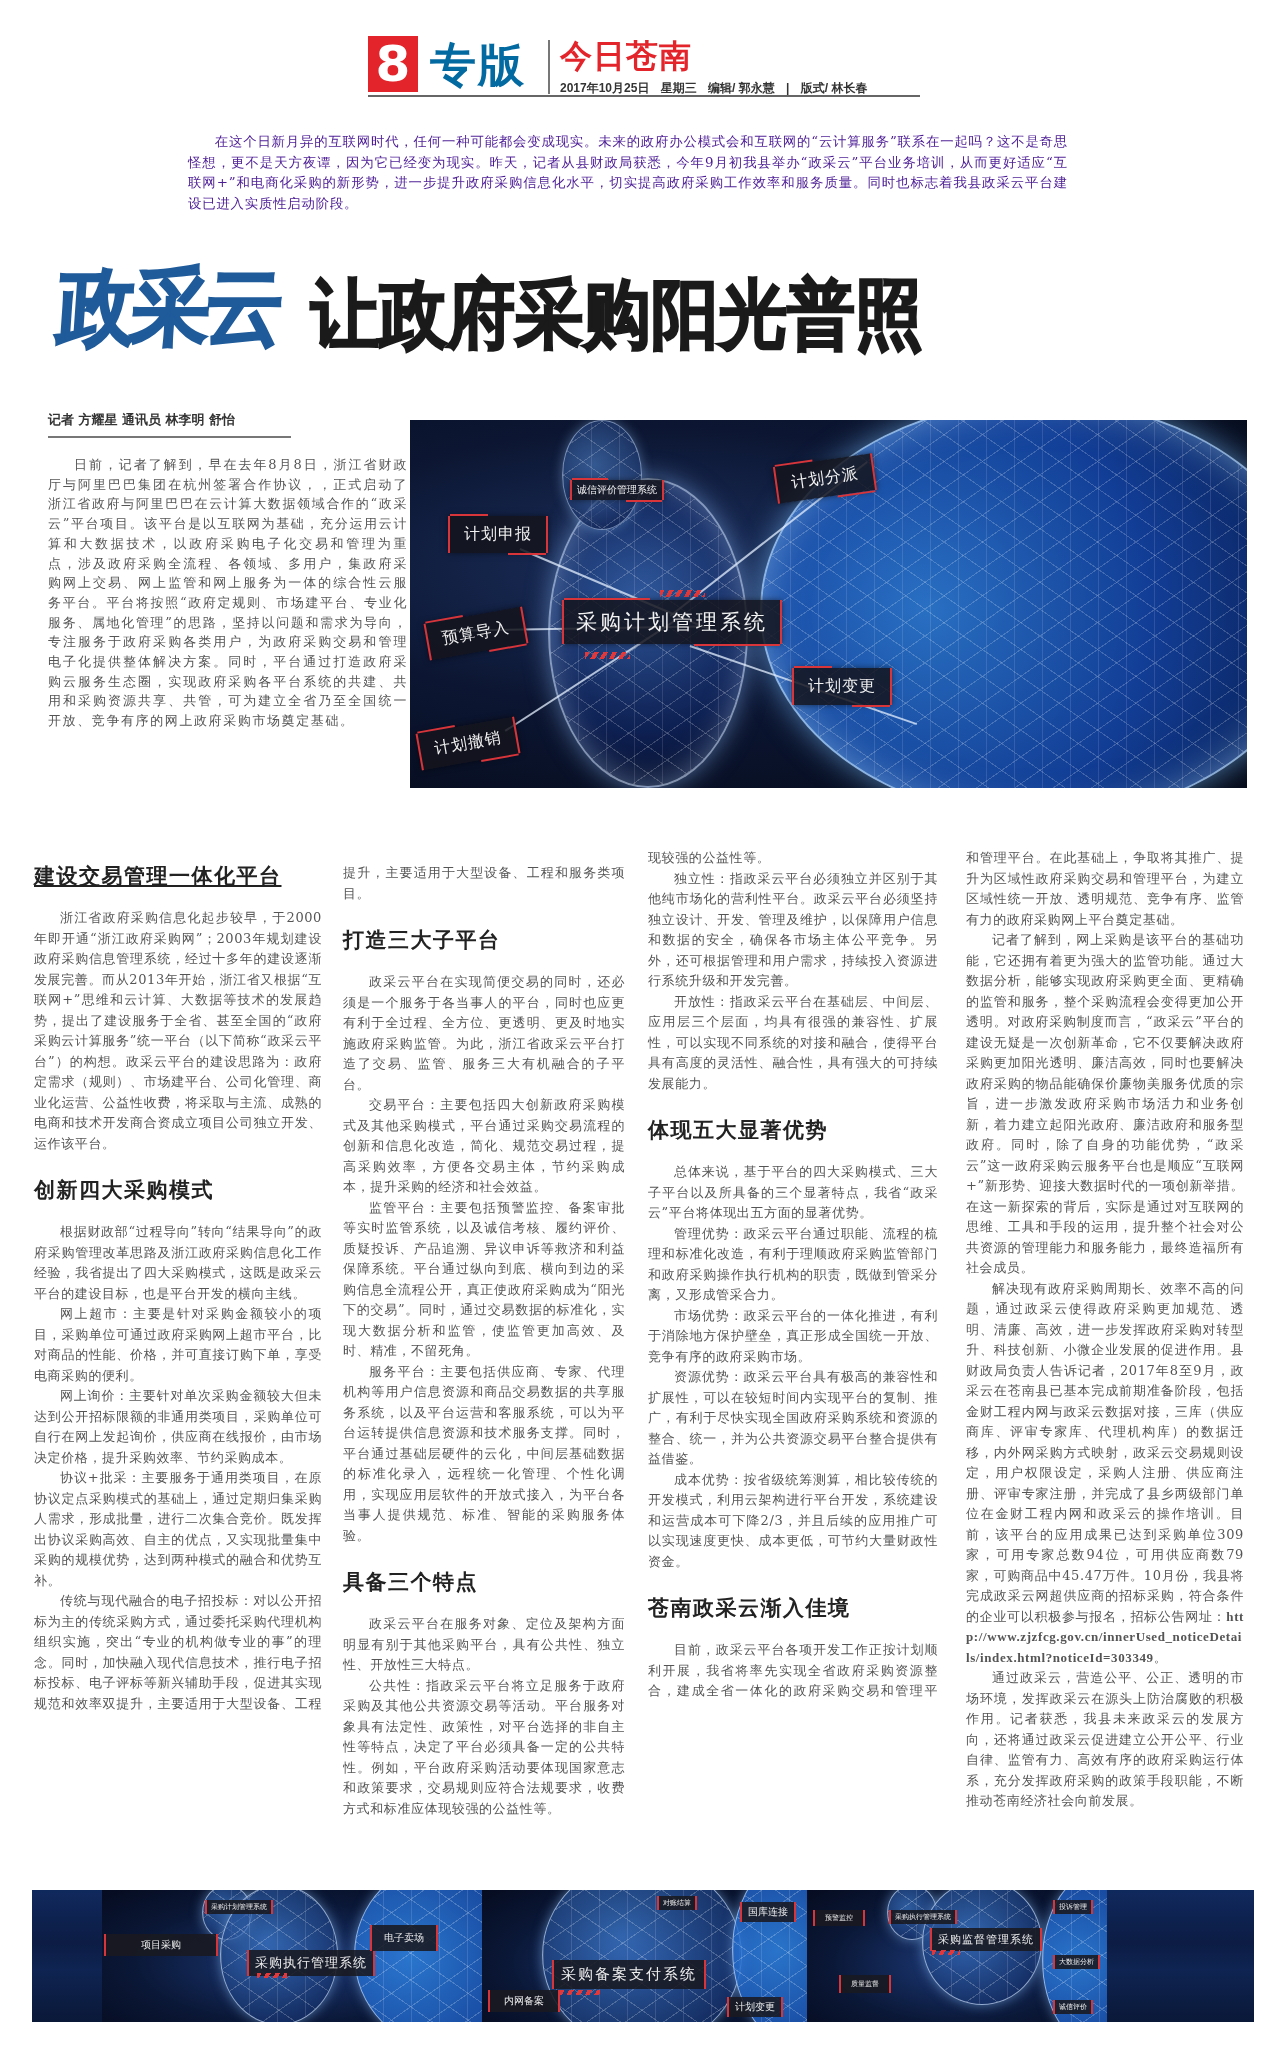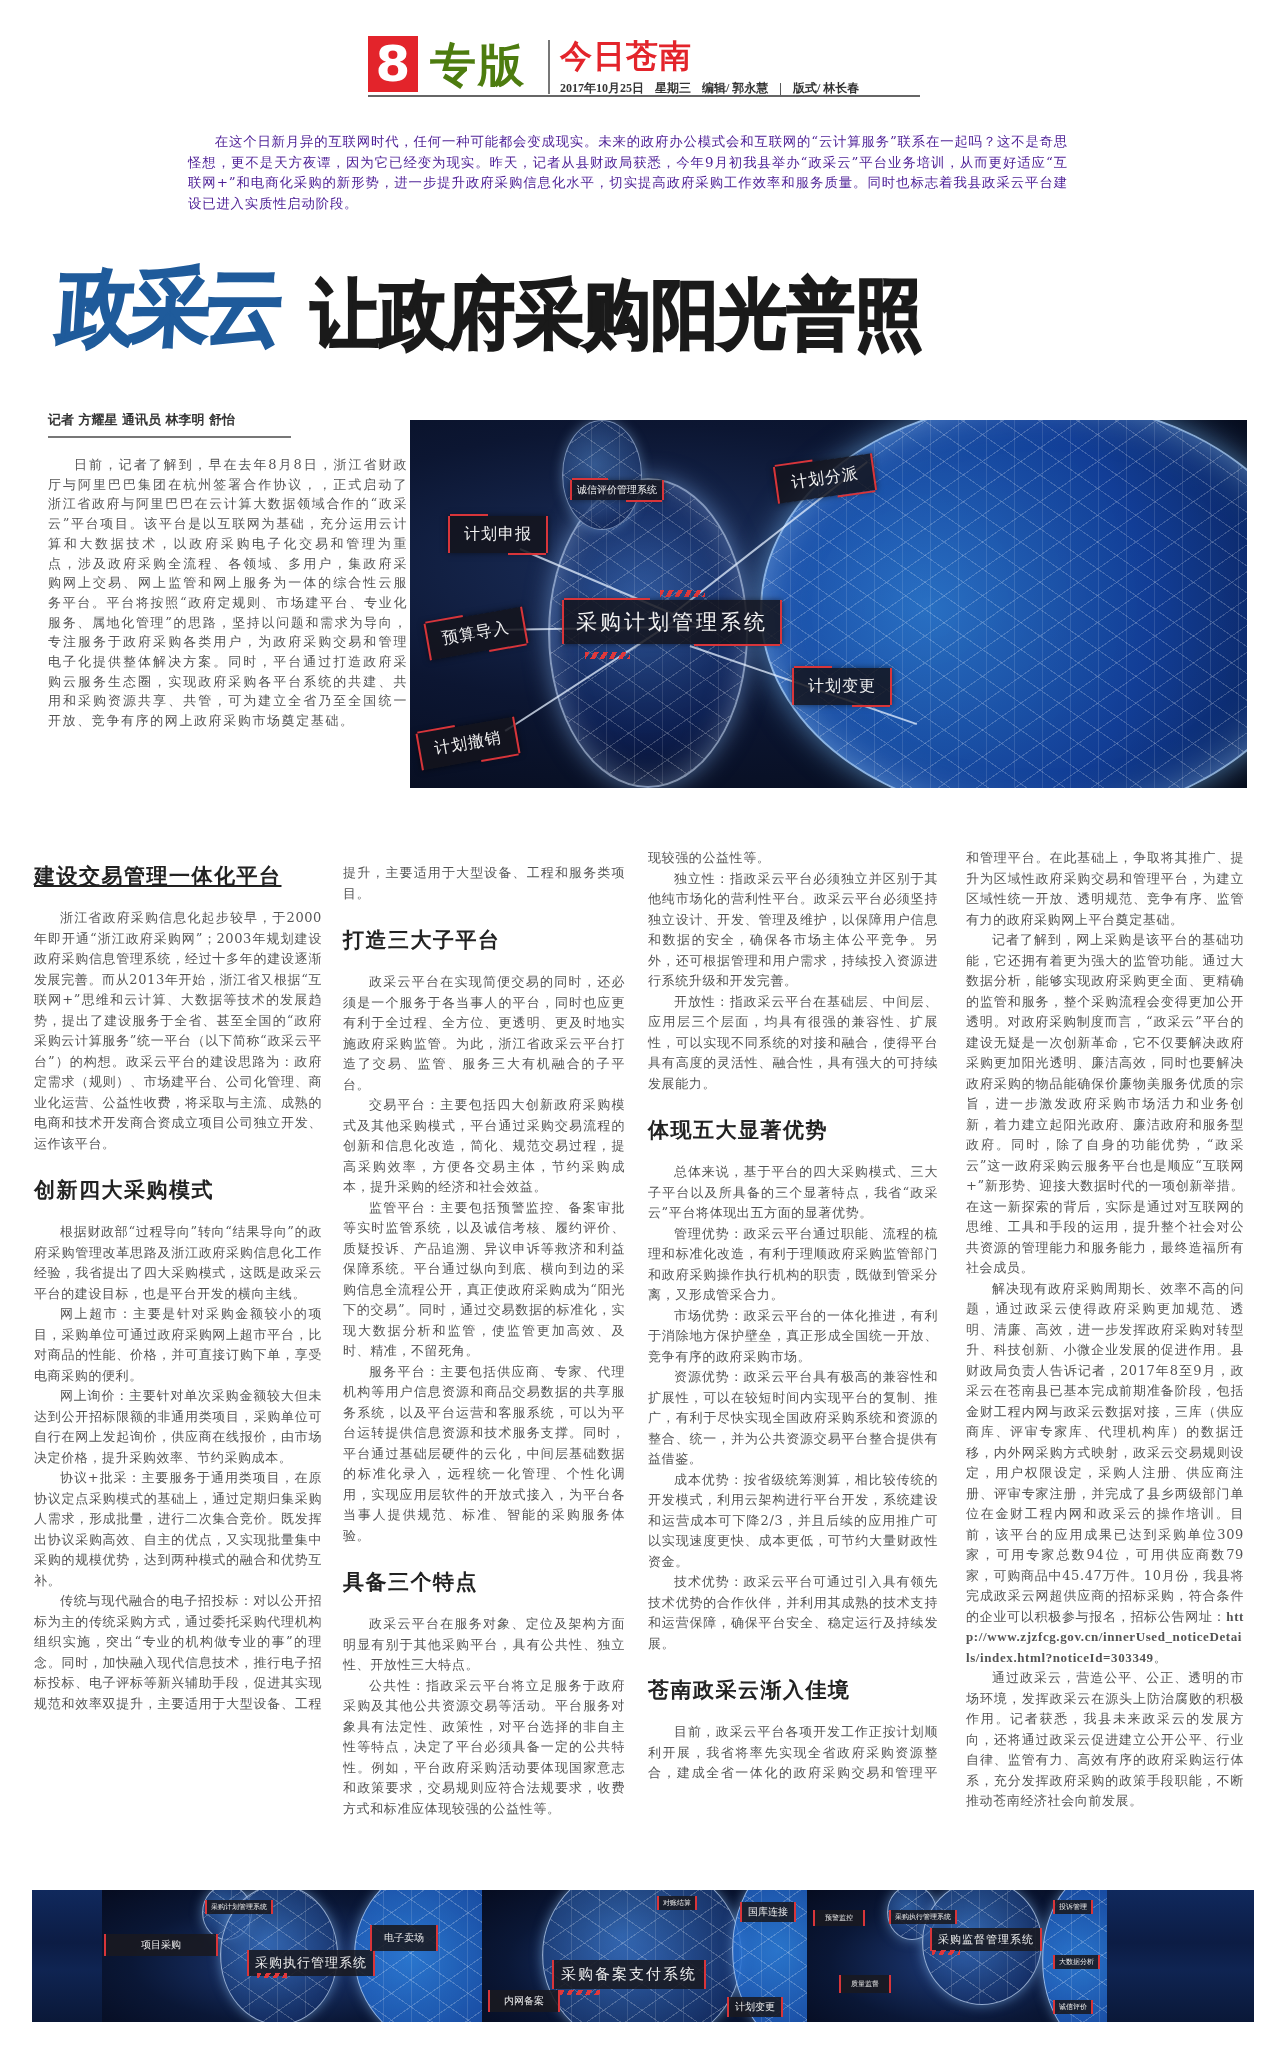--- a/index.html
+++ b/index.html
@@ -4,25 +4,25 @@
 <style>
   * { box-sizing: border-box; margin: 0; padding: 0; }
   html, body { width: 1280px; background: #ffffff; }
   body { position: relative; height: 2065px; font-family: "DejaVu Serif", serif; color: #333; overflow: hidden; }
 
   
   .masthead { position: absolute; left: 368px; top: 36px; width: 552px; height: 60px; }
   .page-no { position: absolute; left: 0; top: 0; width: 50px; height: 56px; background: #e3242b; color: #fff;
     font-family: "DejaVu Sans", sans-serif; font-weight: bold; font-size: 50px; line-height: 56px; text-align: center; }
   .section-name { position: absolute; left: 62px; top: 2px; font-family: "DejaVu Sans", sans-serif; font-weight: bold;
-    font-size: 46px; letter-spacing: 2px; color: #4d7c0f; line-height: 54px; }
+    font-size: 46px; letter-spacing: 2px; color: #0369a1; line-height: 54px; }
   .mast-divider { position: absolute; left: 180px; top: 4px; width: 2px; height: 54px; background: #777; }
   .edition { position: absolute; left: 192px; top: 0; font-family: "DejaVu Sans", sans-serif; font-weight: bold; font-size: 32px;
     color: #e3242b; letter-spacing: 1px; line-height: 40px; }
-  .mast-meta { position: absolute; left: 192px; top: 44px; font-family: Liberation Serif, serif; font-size: 12px; font-weight: bold; color: #333; white-space: nowrap; }
+  .mast-meta { position: absolute; left: 192px; top: 44px; font-family: Liberation Sans, sans-serif; font-size: 12px; font-weight: bold; color: #333; white-space: nowrap; }
   .mast-meta span { margin-right: 8px; }
   .mast-rule { position: absolute; left: 368px; top: 95px; width: 552px; height: 2px; background: #666; }
 
   
   .lead { position: absolute; left: 188px; top: 132px; width: 880px; font-size: 13.4px; line-height: 20.5px; color: #4c1d95; letter-spacing: 0.8px; text-indent: 2em; text-align: justify; }
 
   
   .headline { position: absolute; left: 58px; top: 262px; height: 100px; white-space: nowrap; }
   .hl-blue { display: inline-block; font-family: "DejaVu Sans", sans-serif; font-weight: 900; font-size: 78px; color: #1f5b9b; letter-spacing: -4px;
     transform: skewX(-4deg) scaleY(1.08); line-height: 90px; vertical-align: top; -webkit-text-stroke: 2px #1f5b9b; }
@@ -171,21 +171,20 @@
 <div class="col col-3">
   <p style="text-indent:0;">现较强的公益性等。</p>
   <p>独立性：指政采云平台必须独立并区别于其他纯市场化的营利性平台。政采云平台必须坚持独立设计、开发、管理及维护，以保障用户信息和数据的安全，确保各市场主体公平竞争。另外，还可根据管理和用户需求，持续投入资源进行系统升级和开发完善。</p>
   <p>开放性：指政采云平台在基础层、中间层、应用层三个层面，均具有很强的兼容性、扩展性，可以实现不同系统的对接和融合，使得平台具有高度的灵活性、融合性，具有强大的可持续发展能力。</p>
   <h2>体现五大显著优势</h2>
   <p>总体来说，基于平台的四大采购模式、三大子平台以及所具备的三个显著特点，我省“政采云”平台将体现出五方面的显著优势。</p>
   <p>管理优势：政采云平台通过职能、流程的梳理和标准化改造，有利于理顺政府采购监管部门和政府采购操作执行机构的职责，既做到管采分离，又形成管采合力。</p>
   <p>市场优势：政采云平台的一体化推进，有利于消除地方保护壁垒，真正形成全国统一开放、竞争有序的政府采购市场。</p>
   <p>资源优势：政采云平台具有极高的兼容性和扩展性，可以在较短时间内实现平台的复制、推广，有利于尽快实现全国政府采购系统和资源的整合、统一，并为公共资源交易平台整合提供有益借鉴。</p>
   <p>成本优势：按省级统筹测算，相比较传统的开发模式，利用云架构进行平台开发，系统建设和运营成本可下降2/3，并且后续的应用推广可以实现速度更快、成本更低，可节约大量财政性资金。</p>
-  <p>技术优势：政采云平台可通过引入具有领先技术优势的合作伙伴，并利用其成熟的技术支持和运营保障，确保平台安全、稳定运行及持续发展。</p>
   <h2>苍南政采云渐入佳境</h2>
   <p style="height:62px;overflow:hidden;">目前，政采云平台各项开发工作正按计划顺利开展，我省将率先实现全省政府采购资源整合，建成全省一体化的政府采购交易和管理平台。在此基础上，争取将其推广、提升为区域性政府采购交易和管理平台，为建立区域性统一开放、透明规范、竞争有序、监管有力的政府采购网上平台奠定基础。</p>
 </div>
 
 <div class="col col-4">
   <p style="text-indent:0;">和管理平台。在此基础上，争取将其推广、提升为区域性政府采购交易和管理平台，为建立区域性统一开放、透明规范、竞争有序、监管有力的政府采购网上平台奠定基础。</p>
   <p>记者了解到，网上采购是该平台的基础功能，它还拥有着更为强大的监管功能。通过大数据分析，能够实现政府采购更全面、更精确的监管和服务，整个采购流程会变得更加公开透明。对政府采购制度而言，“政采云”平台的建设无疑是一次创新革命，它不仅要解决政府采购更加阳光透明、廉洁高效，同时也要解决政府采购的物品能确保价廉物美服务优质的宗旨，进一步激发政府采购市场活力和业务创新，着力建立起阳光政府、廉洁政府和服务型政府。同时，除了自身的功能优势，“政采云”这一政府采购云服务平台也是顺应“互联网+”新形势、迎接大数据时代的一项创新举措。在这一新探索的背后，实际是通过对互联网的思维、工具和手段的运用，提升整个社会对公共资源的管理能力和服务能力，最终造福所有社会成员。</p>
   <p>
     <span>解决现有政府采购周期长、效率不高的问题，通过政采云使得政府采购更加规范、透明、清廉、高效，进一步发挥政府采购对转型升、科技创新、小微企业发展的促进作用。县财政局负责人告诉记者，2017年8至9月，政采云在苍南县已基本完成前期准备阶段，包括金财工程内网与政采云数据对接，三库（供应商库、评审专家库、代理机构库）的数据迁移，内外网采购方式映射，政采云交易规则设定，用户权限设定，采购人注册、供应商注册、评审专家注册，并完成了县乡两级部门单位在金财工程内网和政采云的操作培训。目前，该平台的应用成果已达到采购单位309家，可用专家总数94位，可用供应商数79家，可购商品中45.47万件。10月份，我县将完成政采云网超供应商的招标采购，符合条件的企业可以积极参与报名，招标公告网址：</span><span class="url">http://www.zjzfcg.gov.cn/innerUsed_noticeDetails/index.html?noticeId=303349</span><span>。</span>
   </p>

